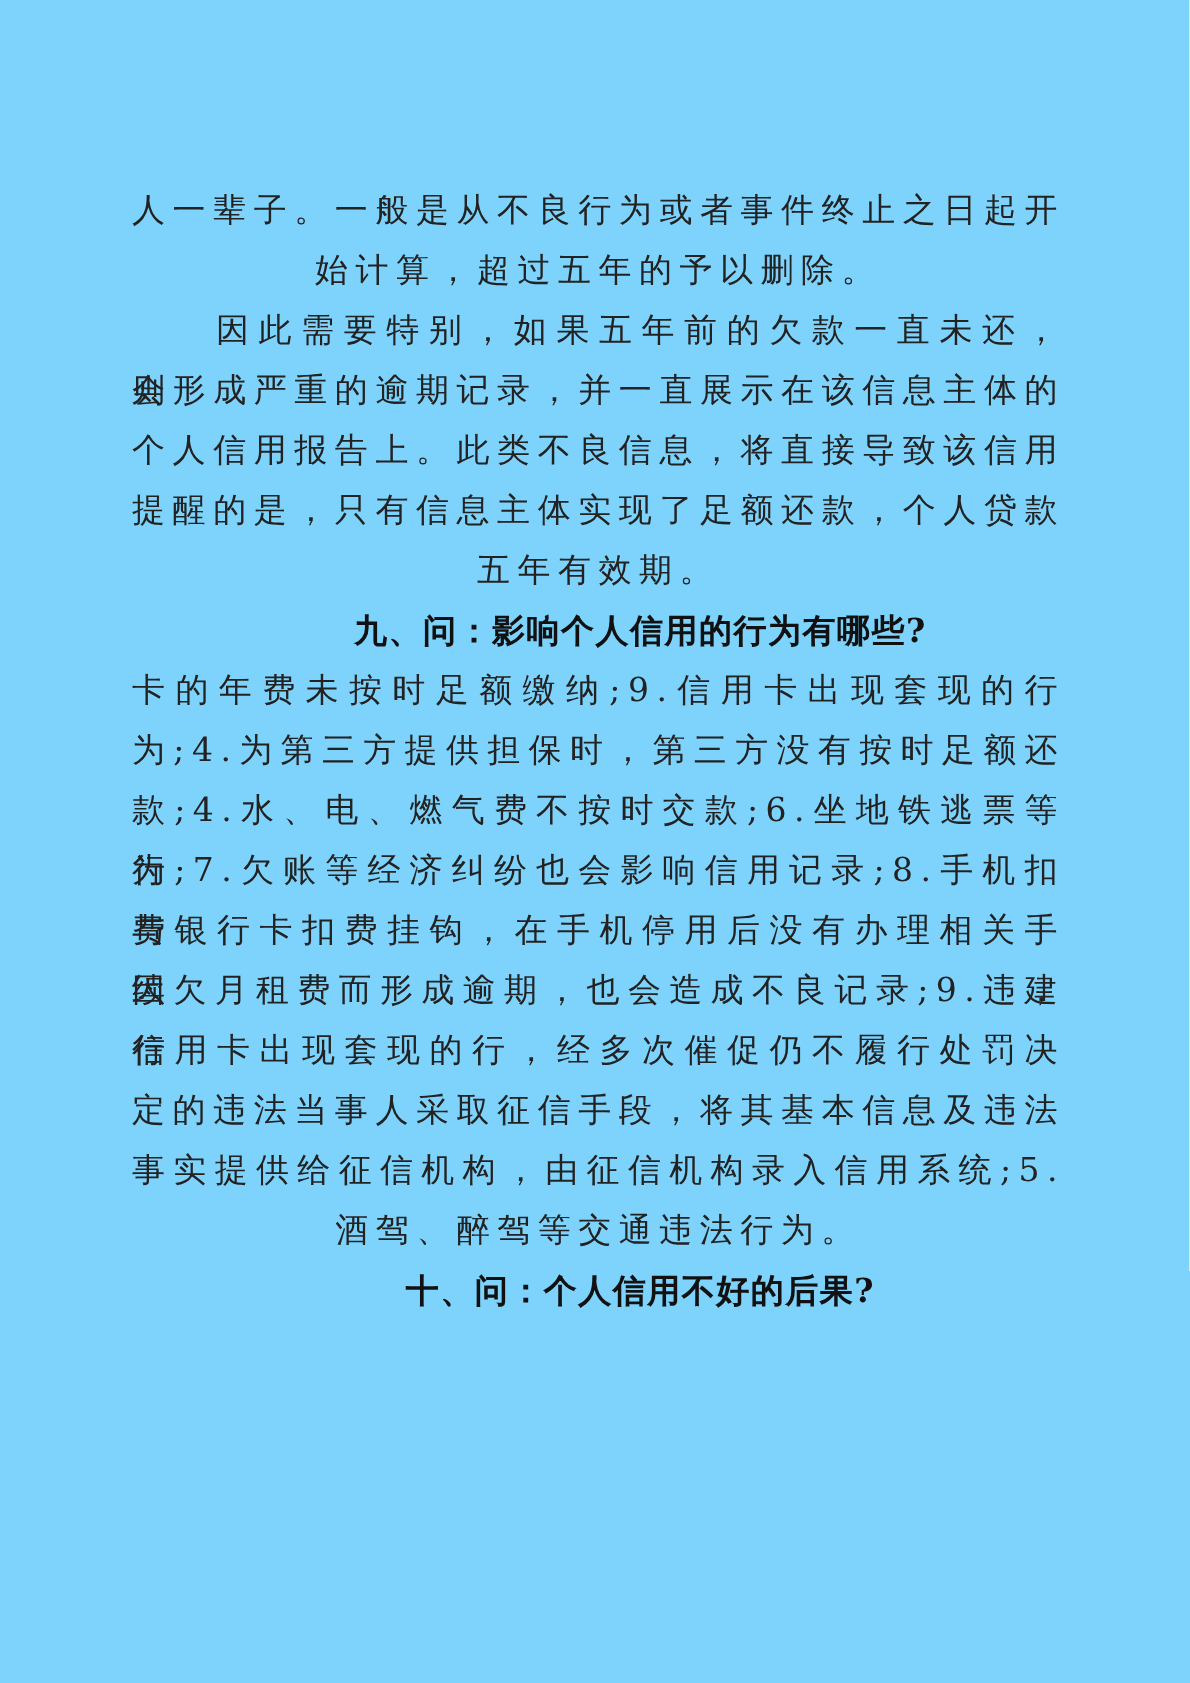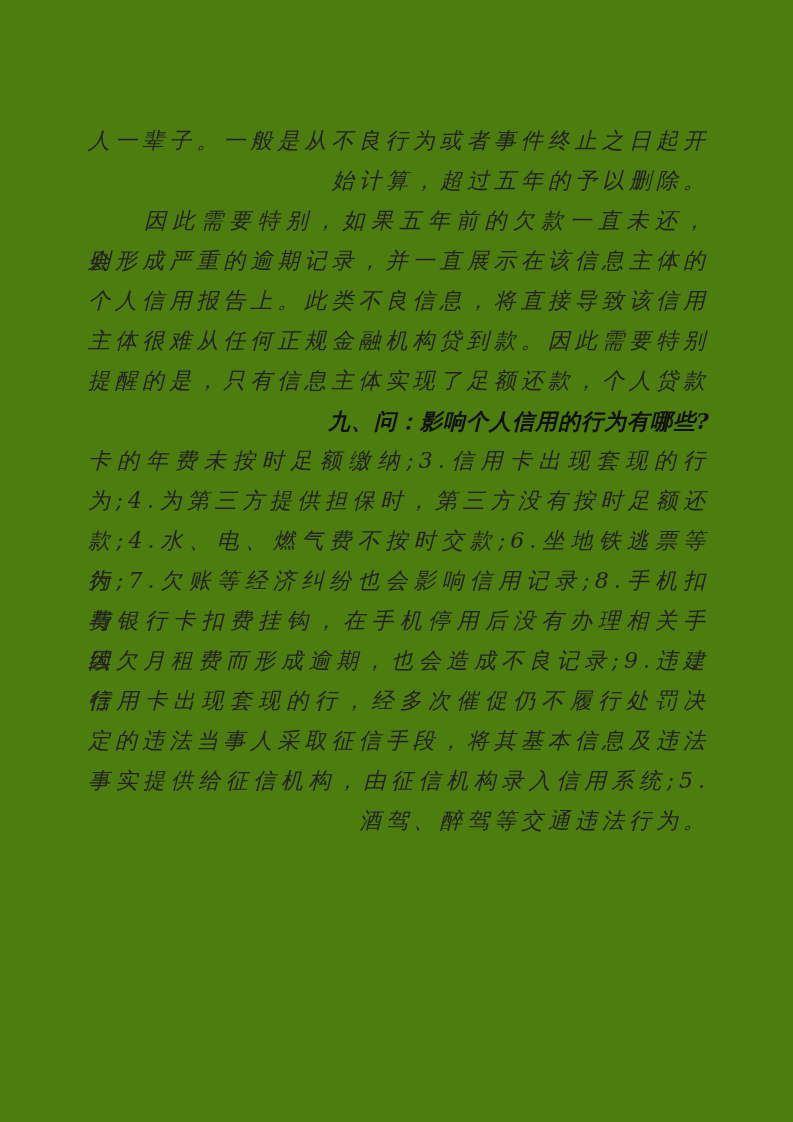--- a/index.html
+++ b/index.html
@@ -20,66 +20,69 @@
     left: 88px;
     top: 121px;
     width: 622px;
     color: #222222;
   }
   .line {
     height: 40px;
     line-height: 40px;
     font-size: 22px;
     letter-spacing: 5px;
-    text-align: right;
+    text-align: center;
   }
   .line.fill {
     text-align: justify;
     text-align-last: justify;
   }
   .line.indent {
     text-indent: 56px;
   }
   .line.heading {
     font-weight: 700;
     letter-spacing: 1px;
     color: #111111;
   }
 </style>
 </head>
 <body>
 
-<div class="page" style="background: #4d7c0f; font-style: italic;">
+<div class="page" style="background: #7dd3fc;">
   <div class="text-block" style="color: rgb(34, 34, 34);">
 
     <div class="para">
       <div class="line fill">人一辈子。一般是从不良行为或者事件终止之日起开</div>
       <div class="line">始计算，超过五年的予以删除。</div>
     </div>
 
     <div class="para">
       <div class="line fill indent">因此需要特别，如果五年前的欠款一直未还，则</div>
       <div class="line fill">会形成严重的逾期记录，并一直展示在该信息主体的</div>
       <div class="line fill">个人信用报告上。此类不良信息，将直接导致该信用</div>
-      <div class="line fill">主体很难从任何正规金融机构贷到款。因此需要特别</div>
       <div class="line fill">提醒的是，只有信息主体实现了足额还款，个人贷款</div>
+      <div class="line">五年有效期。</div>
     </div>
 
     <div class="para">
       <div class="line heading indent">九、问：影响个人信用的行为有哪些?</div>
     </div>
 
     <div class="para">
-      <div class="line fill">卡的年费未按时足额缴纳;3.信用卡出现套现的行</div>
+      <div class="line fill">卡的年费未按时足额缴纳;9.信用卡出现套现的行</div>
       <div class="line fill">为;4.为第三方提供担保时，第三方没有按时足额还</div>
       <div class="line fill">款;4.水、电、燃气费不按时交款;6.坐地铁逃票等行</div>
       <div class="line fill">为;7.欠账等经济纠纷也会影响信用记录;8.手机扣费</div>
       <div class="line fill">与银行卡扣费挂钩，在手机停用后没有办理相关手续，</div>
       <div class="line fill">因欠月租费而形成逾期，也会造成不良记录;9.违建行</div>
       <div class="line fill">信用卡出现套现的行，经多次催促仍不履行处罚决</div>
       <div class="line fill">定的违法当事人采取征信手段，将其基本信息及违法</div>
       <div class="line fill">事实提供给征信机构，由征信机构录入信用系统;5.</div>
       <div class="line">酒驾、醉驾等交通违法行为。</div>
     </div>
 
+    <div class="para">
+      <div class="line heading indent">十、问：个人信用不好的后果?</div>
+    </div>
 
   </div>
 </div>
 
 </body></html>

